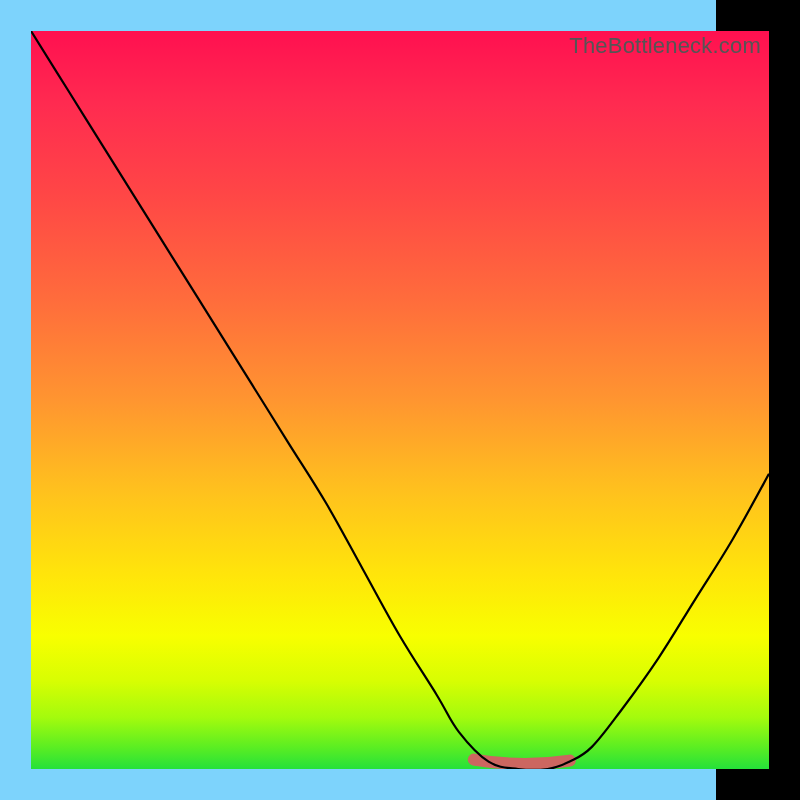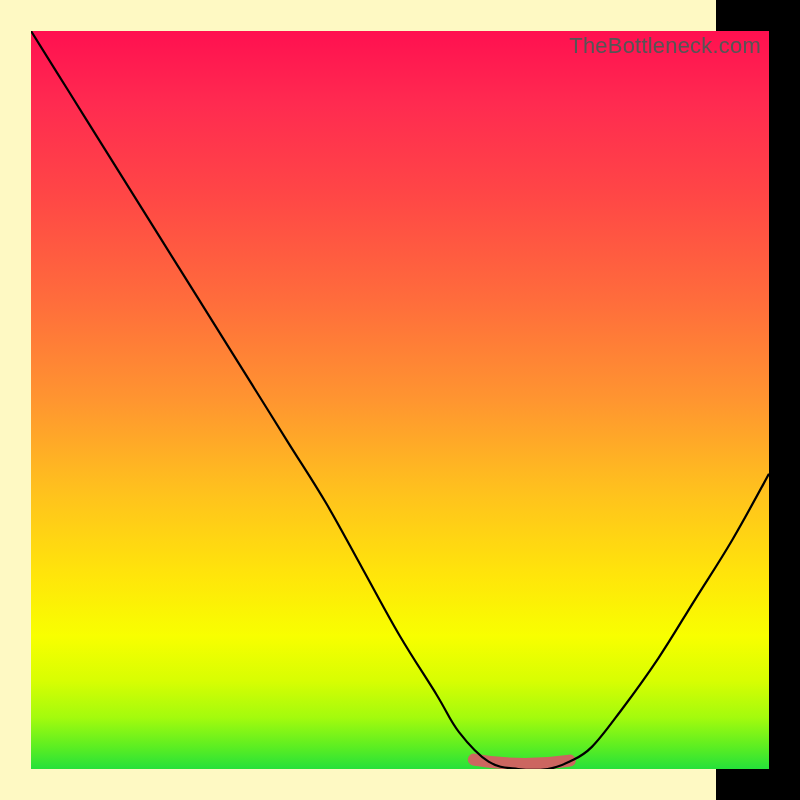--- a/index.html
+++ b/index.html
@@ -10,21 +10,21 @@
     background: #000;
     overflow: hidden;
     font-family: Arial, Helvetica, sans-serif;
   }
   .frame {
     position: absolute;
     left: 0;
     top: 0;
     width: 716px;
     height: 800px;
-    background: #fef9c3;
+    background: #7dd3fc;
   }
   .plot {
     position: absolute;
     left: 31px;
     top: 31px;
     width: 738px;
     height: 738px;
     
     background: linear-gradient(
       to bottom,

